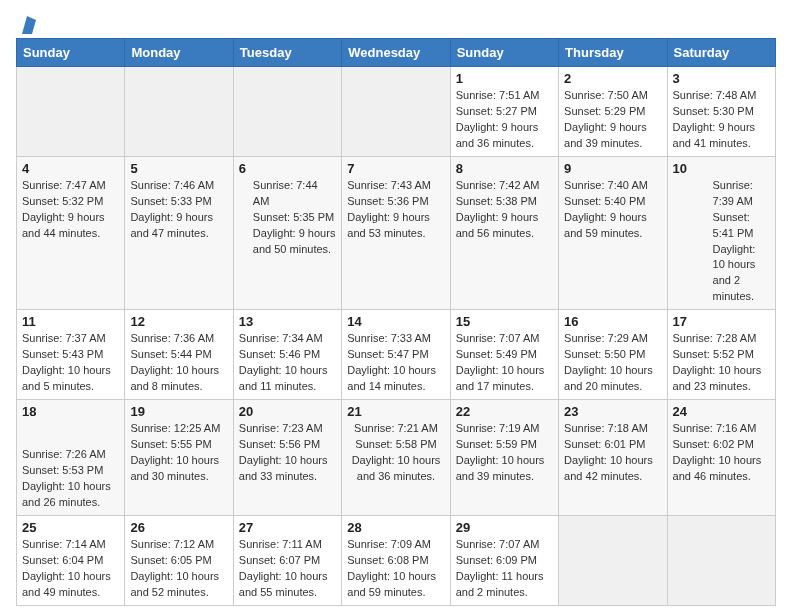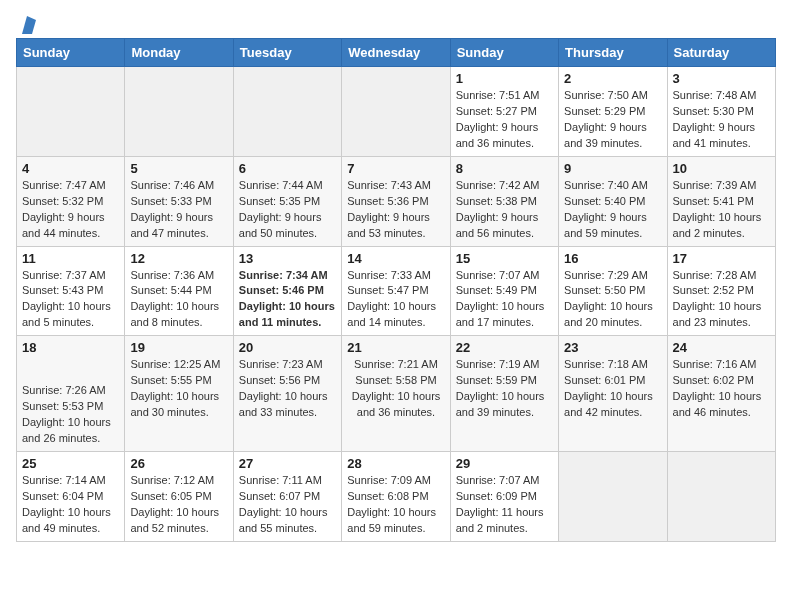--- a/index.html
+++ b/index.html
@@ -143,21 +143,21 @@
         </td>
         <td>
           <div class="day-number">5</div>
           <div class="day-info" style="white-space: pre-line;">Sunrise: 7:46 AM
 Sunset: 5:33 PM
 Daylight: 9 hours
 and 47 minutes.</div>
         </td>
         <td>
           <div class="day-number">6</div>
-          <div class="day-info" style="white-space: pre-line;">Sunrise: 7:44 AM
+          <div class="day-info" style="white-space: pre-line; margin-left: 14px;">Sunrise: 7:44 AM
 Sunset: 5:35 PM
 Daylight: 9 hours
 and 50 minutes.</div>
         </td>
         <td>
           <div class="day-number">7</div>
           <div class="day-info" style="white-space: pre-line;">Sunrise: 7:43 AM
 Sunset: 5:36 PM
 Daylight: 9 hours
 and 53 minutes.</div>
@@ -171,21 +171,21 @@
         </td>
         <td>
           <div class="day-number">9</div>
           <div class="day-info" style="white-space: pre-line;">Sunrise: 7:40 AM
 Sunset: 5:40 PM
 Daylight: 9 hours
 and 59 minutes.</div>
         </td>
         <td>
           <div class="day-number">10</div>
-          <div class="day-info" style="white-space: pre-line;">Sunrise: 7:39 AM
+          <div class="day-info" style="white-space: pre-line; margin-left: 40px;">Sunrise: 7:39 AM
 Sunset: 5:41 PM
 Daylight: 10 hours
 and 2 minutes.</div>
         </td>
       </tr>
       <tr>
         <td>
           <div class="day-number">11</div>
           <div class="day-info" style="white-space: pre-line;">Sunrise: 7:37 AM
 Sunset: 5:43 PM
@@ -194,21 +194,21 @@
         </td>
         <td>
           <div class="day-number">12</div>
           <div class="day-info" style="white-space: pre-line;">Sunrise: 7:36 AM
 Sunset: 5:44 PM
 Daylight: 10 hours
 and 8 minutes.</div>
         </td>
         <td>
           <div class="day-number">13</div>
-          <div class="day-info" style="white-space: pre-line; font-weight: bold;">Sunrise: 7:34 AM
+          <div class="day-info" style="white-space: pre-line;">Sunrise: 7:34 AM
 Sunset: 5:46 PM
 Daylight: 10 hours
 and 11 minutes.</div>
         </td>
         <td>
           <div class="day-number">14</div>
           <div class="day-info" style="white-space: pre-line;">Sunrise: 7:33 AM
 Sunset: 5:47 PM
 Daylight: 10 hours
 and 14 minutes.</div>
@@ -223,21 +223,21 @@
         <td>
           <div class="day-number">16</div>
           <div class="day-info" style="white-space: pre-line;">Sunrise: 7:29 AM
 Sunset: 5:50 PM
 Daylight: 10 hours
 and 20 minutes.</div>
         </td>
         <td>
           <div class="day-number">17</div>
           <div class="day-info" style="white-space: pre-line;">Sunrise: 7:28 AM
-Sunset: 2:52 PM
+Sunset: 5:52 PM
 Daylight: 10 hours
 and 23 minutes.</div>
         </td>
       </tr>
       <tr>
         <td>
           <div class="day-number">18</div>
           <div class="day-info" style="white-space: pre-line; margin-top: 28px;">Sunrise: 7:26 AM
 Sunset: 5:53 PM
 Daylight: 10 hours

